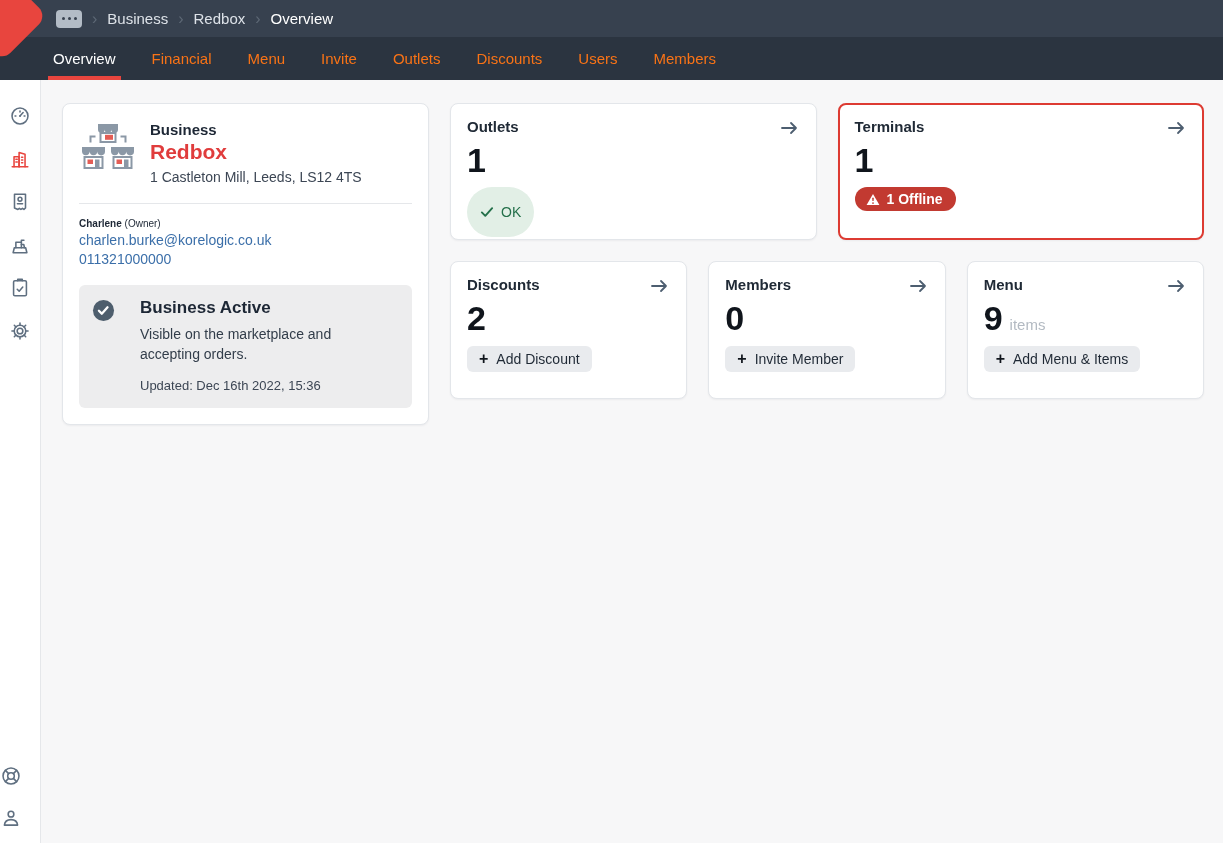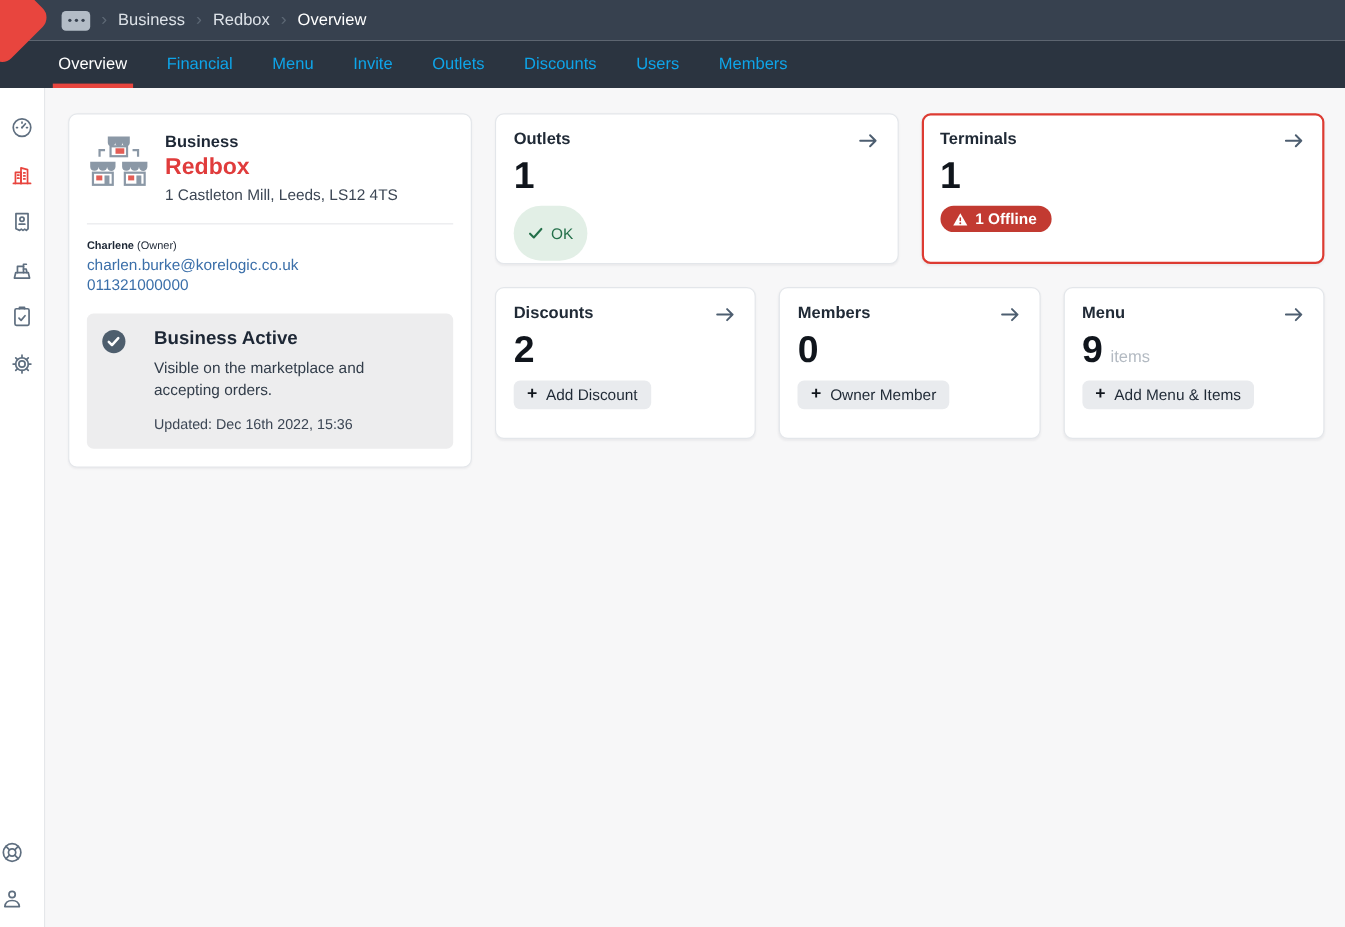--- a/index.html
+++ b/index.html
@@ -15,21 +15,21 @@
   .ellipsis-btn { width:26px; height:18px; border-radius:4px; background:#b3bcc6; border:none;
             display:flex; align-items:center; justify-content:center; gap:3px; cursor:pointer; }
   .edot { width:3px; height:3px; border-radius:50%; background:#37414f; }
   .crumb { color:#dde2e8; font-size:15px; text-decoration:none; cursor:pointer; }
   .crumb.current { color:#ffffff; }
   .crumb-sep { color:#5d6875; font-size:16px; line-height:1; }
 
   .tabbar { position:absolute; top:37px; left:0; right:0; height:43px; background:#2b3440;
             display:flex; align-items:stretch; padding-left:48px; gap:26px; z-index:4; }
   .tab { position:relative; display:flex; align-items:center; padding:0 5px; font-size:15px;
-         color:#0ea5e9; cursor:pointer; white-space:nowrap; }
+         color:#f97316; cursor:pointer; white-space:nowrap; }
   .tab.active { color:#ffffff; }
   .tab.active::after { content:""; position:absolute; left:0; right:0; bottom:0; height:4px; background:#e8453e; }
 
   
   .sidebar { position:absolute; top:80px; left:0; bottom:0; width:41px; background:#ffffff;
              border-right:1px solid #e5e7ea; display:flex; flex-direction:column; align-items:center;
              padding:25px 0 10px; z-index:3; }
   .side-btn { background:none; border:none; padding:0; margin-bottom:21px; cursor:pointer; line-height:0; }
   .side-icon { width:22px; height:22px; color:#5f6f80; display:block; }
   .side-btn.active .side-icon { color:#e8453e; }
@@ -296,21 +296,21 @@
               <svg width="20" height="16" viewBox="0 0 20 16">
                 <path d="M2 8h14M11 3l5 5-5 5" stroke="#4d5e70" stroke-width="1.8" fill="none" stroke-linecap="round" stroke-linejoin="round"></path>
               </svg>
             </button>
           </div>
           <div class="count-row">
               <span class="count">0</span>
             </div>
           <button class="action-btn">
             <span class="plus">+</span>
-            <span>Owner Member</span>
+            <span>Invite Member</span>
           </button>
         </section>
 
         <section class="card">
           <div class="card-head">
             <span class="card-title">Menu</span>
             <button class="arrow-btn">
               <svg width="20" height="16" viewBox="0 0 20 16">
                 <path d="M2 8h14M11 3l5 5-5 5" stroke="#4d5e70" stroke-width="1.8" fill="none" stroke-linecap="round" stroke-linejoin="round"></path>
               </svg>

